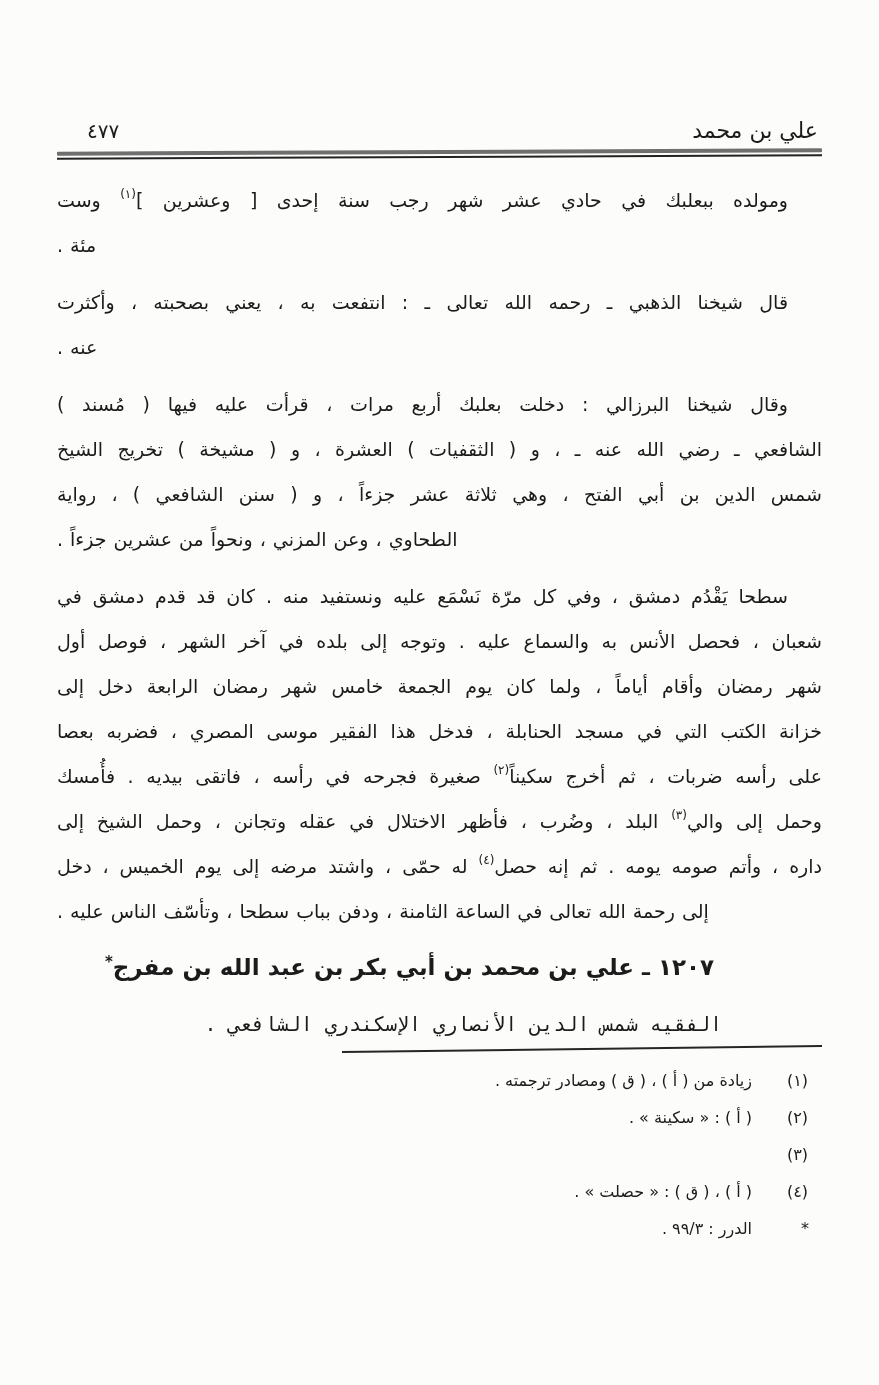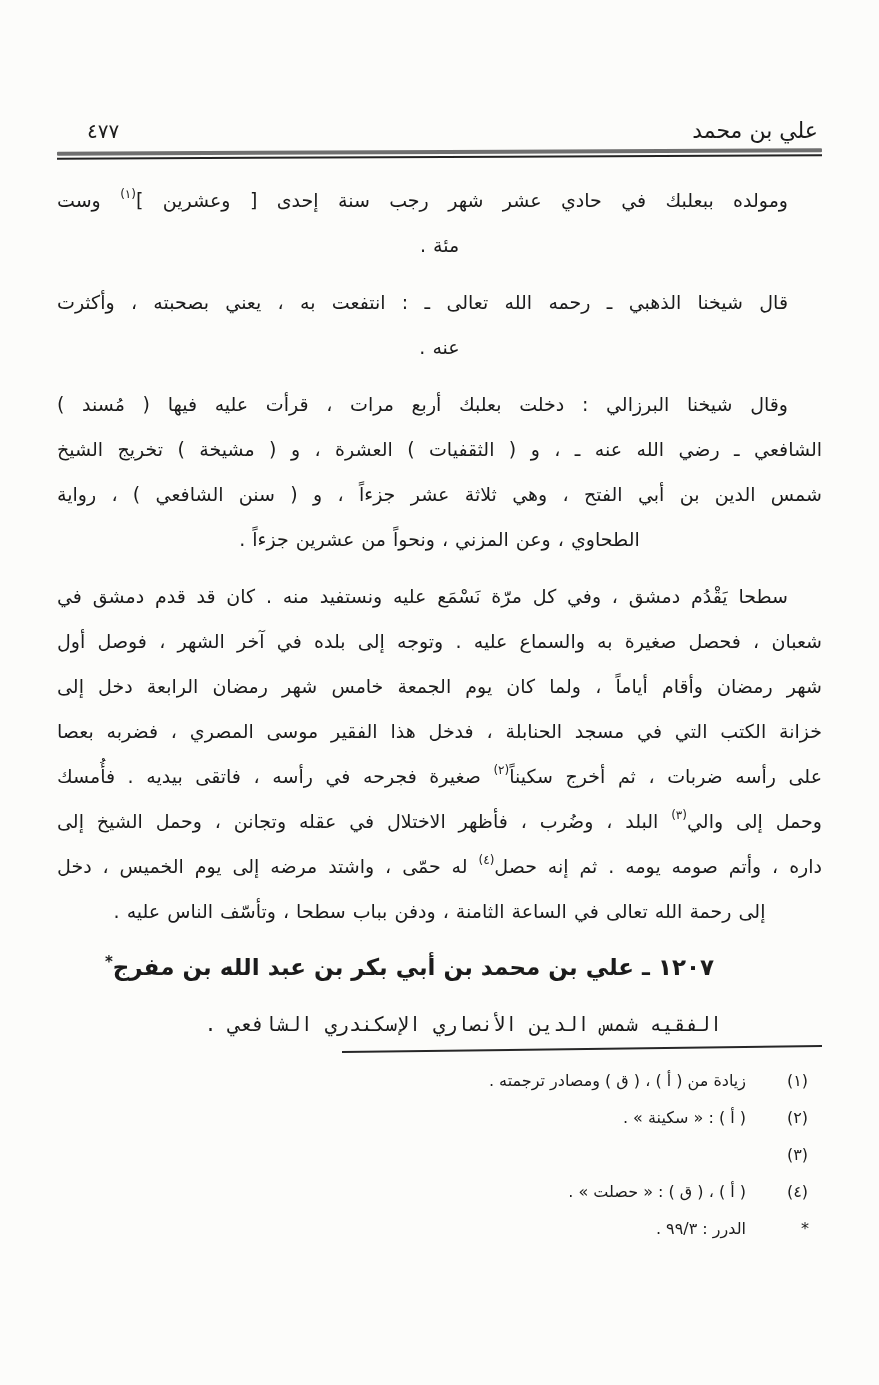--- a/index.html
+++ b/index.html
@@ -30,21 +30,21 @@
   
   .body-text{margin-top:20px;font-size:19px;}
   .para{margin:0 0 12px 0;}
   .line{
     line-height:45px;
     text-align:justify;
     text-align-last:justify;
     word-spacing:1px;
   }
   .line.first{text-indent:34px;}
-  .line.end{text-align:center;text-align-last:auto;}
+  .line.end{text-align:left;text-align-last:auto;}
   sup.fn-ref{
     font-size:12px;
     line-height:0;
     vertical-align:9px;
     letter-spacing:-1px;
   }
   
   .entry-heading{
     margin:14px 60px 16px 0;
     font-size:23px;
@@ -74,21 +74,21 @@
   .fn-row{
     display:flex;
     line-height:37px;
     align-items:baseline;
   }
   .fn-marker{
     flex:0 0 34px;
     text-align:right;
     letter-spacing:-1px;
   }
-  .fn-text{margin-right:28px;white-space:nowrap;}
+  .fn-text{margin-right:22px;white-space:nowrap;}
 </style>
 </head>
 <body>
 
 <div class="page">
 
   <div class="running-head">
     <span class="running-title">علي بن محمد</span>
     <span class="page-number">٤٧٧</span>
   </div>
@@ -108,21 +108,21 @@
         <div class="line end">عنه .</div>
       </div>
       <div class="para">
         <div class="line first">وقال شيخنا البرزالي : دخلت بعلبك أربع مرات ، قرأت عليه فيها ( مُسند )</div>
         <div class="line">الشافعي ـ رضي الله عنه ـ ، و ( الثقفيات ) العشرة ، و ( مشيخة ) تخريج الشيخ</div>
         <div class="line">شمس الدين بن أبي الفتح ، وهي ثلاثة عشر جزءاً ، و ( سنن الشافعي ) ، رواية</div>
         <div class="line end">الطحاوي ، وعن المزني ، ونحواً من عشرين جزءاً .</div>
       </div>
       <div class="para">
         <div class="line first">سطحا يَقْدُم دمشق ، وفي كل مرّة نَسْمَع عليه ونستفيد منه . كان قد قدم دمشق في</div>
-        <div class="line">شعبان ، فحصل صغيرة به والسماع عليه . وتوجه إلى بلده في آخر الشهر ، فوصل أول</div>
+        <div class="line">شعبان ، فحصل الأنس به والسماع عليه . وتوجه إلى بلده في آخر الشهر ، فوصل أول</div>
         <div class="line">شهر رمضان وأقام أياماً ، ولما كان يوم الجمعة خامس شهر رمضان الرابعة دخل إلى</div>
         <div class="line">خزانة الكتب التي في مسجد الحنابلة ، فدخل هذا الفقير موسى المصري ، فضربه بعصا</div>
         <div class="line">على رأسه ضربات ، ثم أخرج سكيناً<sup class="fn-ref">(٢)</sup> صغيرة فجرحه في رأسه ، فاتقى بيديه . فأُمسك</div>
         <div class="line">وحمل إلى والي<sup class="fn-ref">(٣)</sup> البلد ، وضُرب ، فأظهر الاختلال في عقله وتجانن ، وحمل الشيخ إلى</div>
         <div class="line">داره ، وأتم صومه يومه . ثم إنه حصل<sup class="fn-ref">(٤)</sup> له حمّى ، واشتد مرضه إلى يوم الخميس ، دخل</div>
         <div class="line end">إلى رحمة الله تعالى في الساعة الثامنة ، ودفن بباب سطحا ، وتأسّف الناس عليه .</div>
       </div>
     </div>
 
   <h2 class="entry-heading"><span>١٢٠٧ ـ علي بن محمد بن أبي بكر بن عبد الله بن مفرج</span><sup>*</sup></h2>

